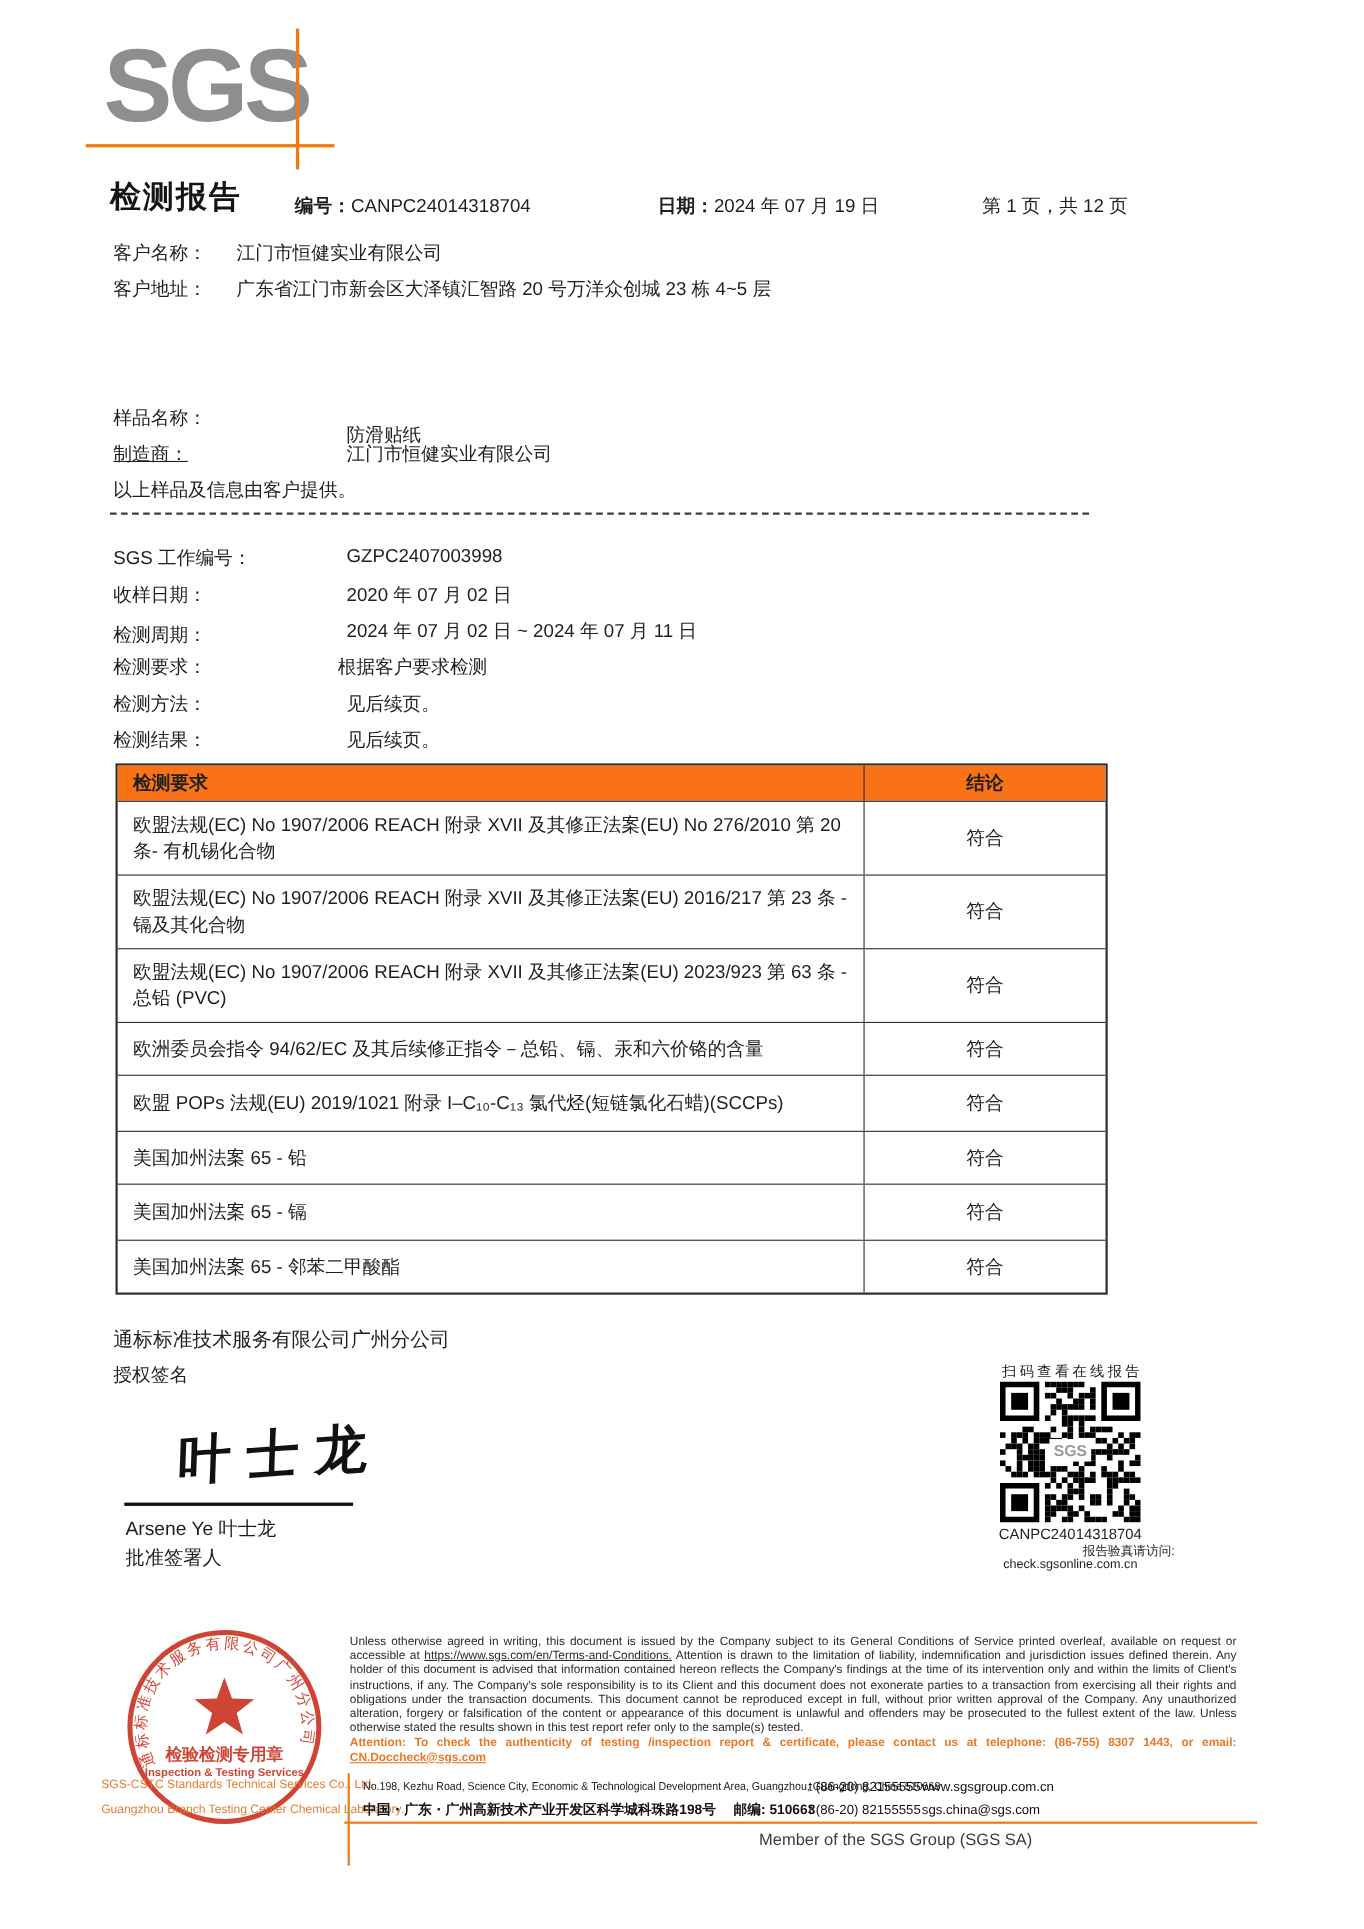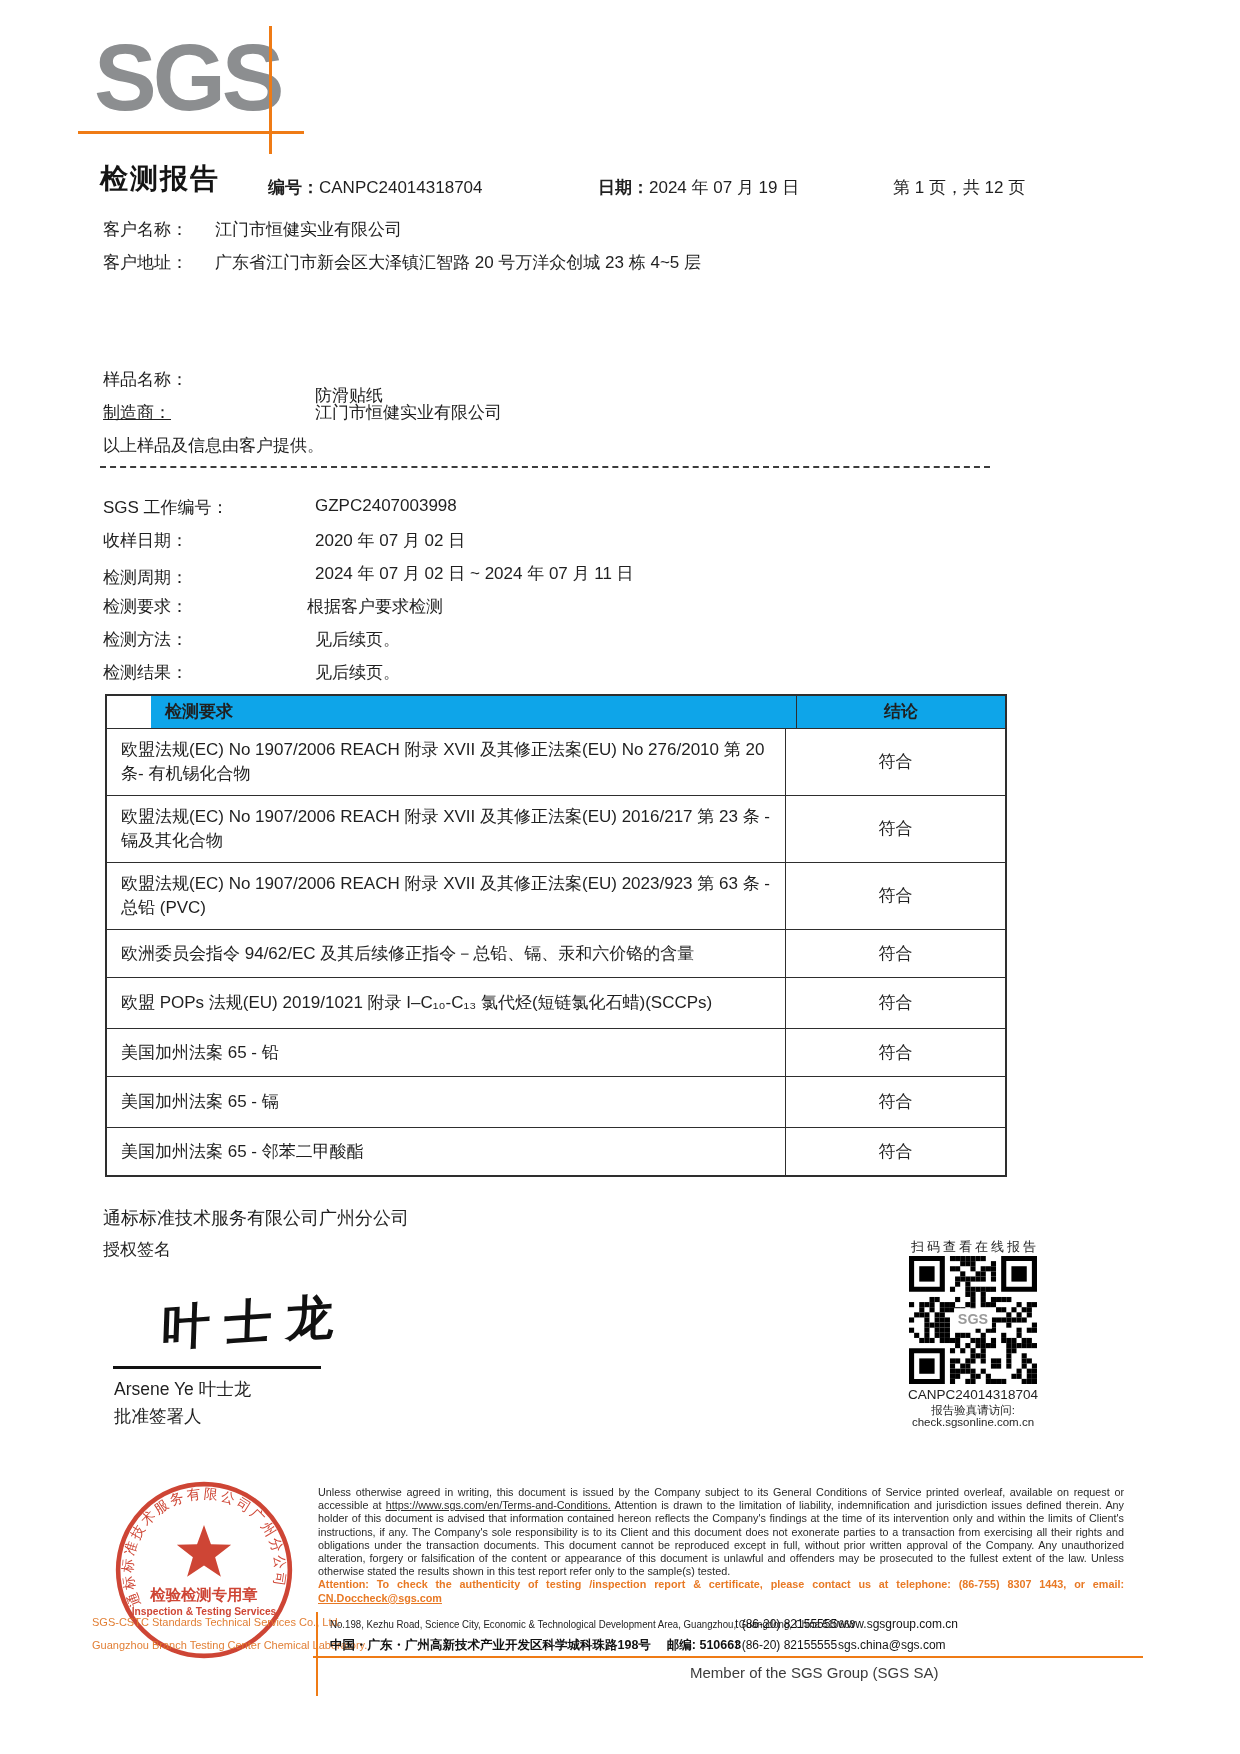--- a/index.html
+++ b/index.html
@@ -19,21 +19,21 @@
   .lbl{font-size:17px;}
   .val{font-size:17px;}
   .dashed{left:100px;top:466px;width:890px;border-top:2px dashed #3c3c3c;height:0;}
   
   .rtable{left:105px;top:694px;width:902px;border:2px solid #2e2e2e;box-sizing:border-box;}
   .trow{display:flex;border-top:1.5px solid #2e2e2e;}
   .trow:first-child{border-top:none;}
   .cell{display:flex;align-items:center;box-sizing:border-box;font-size:17px;line-height:24px;}
   .cell.req{width:681px;padding:2px 12px 2px 14px;}
   .cell.con{width:221px;border-left:1.5px solid #2e2e2e;justify-content:center;text-align:center;}
-  .thead{background:#0ea5e9;margin-left:44px;}
+  .thead{background:#f97316;}
   .thead .cell{font-weight:bold;}
   
   .sig-hand{left:162px;top:1290px;font-size:48px;font-weight:bold;color:#111;
             transform:rotate(-4deg) skewX(-6deg);letter-spacing:14px;}
   .sig-line{left:113px;top:1366px;width:208px;height:3px;background:#111;}
   
   .qr-title{left:903px;top:1238px;width:144px;text-align:center;font-size:13px;letter-spacing:3px;}
   .qr-box{left:909px;top:1256px;width:128px;height:128px;}
   .qr-under{width:190px;text-align:center;left:878px;}
   
@@ -370,21 +370,21 @@
       <rect x="10" y="10" width="15" height="15"></rect>
       <path d="M90 0h35v35H90zM95 5h25v25H95z" fill-rule="evenodd"></path>
       <rect x="100" y="10" width="15" height="15"></rect>
       <path d="M0 90h35v35H0zM5 95h25v25H5z" fill-rule="evenodd"></path>
       <rect x="10" y="100" width="15" height="15"></rect>
     </g>
     <rect x="44" y="51" width="37" height="20" fill="#fff"></rect>
     <text x="62.5" y="66" text-anchor="middle" font-size="14" font-weight="bold" fill="#9a9a9a">SGS</text>
   </svg>
   <div class="abs qr-under" style="top:1387px;font-size:13.5px;">CANPC24014318704</div>
-  <div class="abs qr-under" style="top:1403px;font-size:11.5px;">报告验真请访问:</div>
+  <div class="abs qr-under" style="top:1403px;font-size:11.5px;text-align:right;">报告验真请访问:</div>
   <div class="abs qr-under" style="top:1416px;font-size:11.5px;">check.sgsonline.com.cn</div>
 
   <svg class="abs seal" viewBox="0 0 180 180">
     <circle cx="90" cy="90" r="84" fill="none" stroke="#cb3826" stroke-width="4.5"></circle>
     <defs>
       <path id="sealArc" d="M 29.4 125 A 70 70 0 1 1 150.6 125" fill="none"></path>
     </defs>
     <text font-size="13.5" fill="#cb3826" letter-spacing="2.5">
       <textPath href="#sealArc" startOffset="2">通标标准技术服务有限公司广州分公司</textPath>
     </text>

